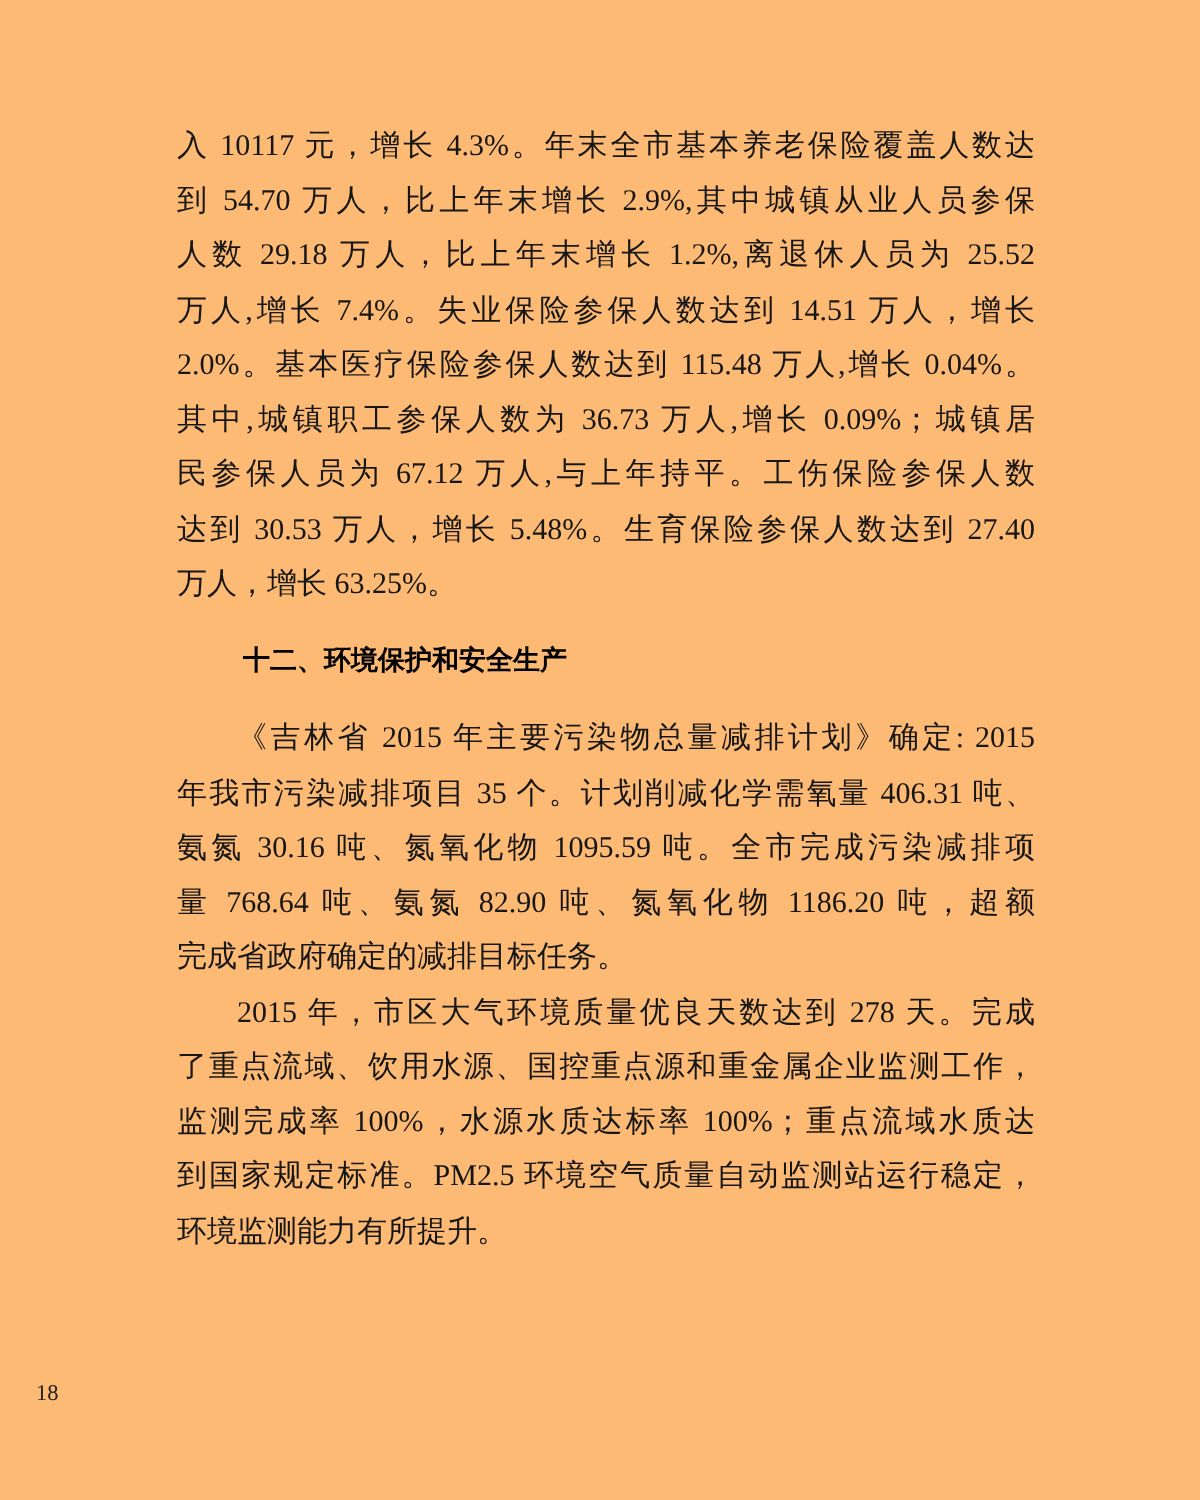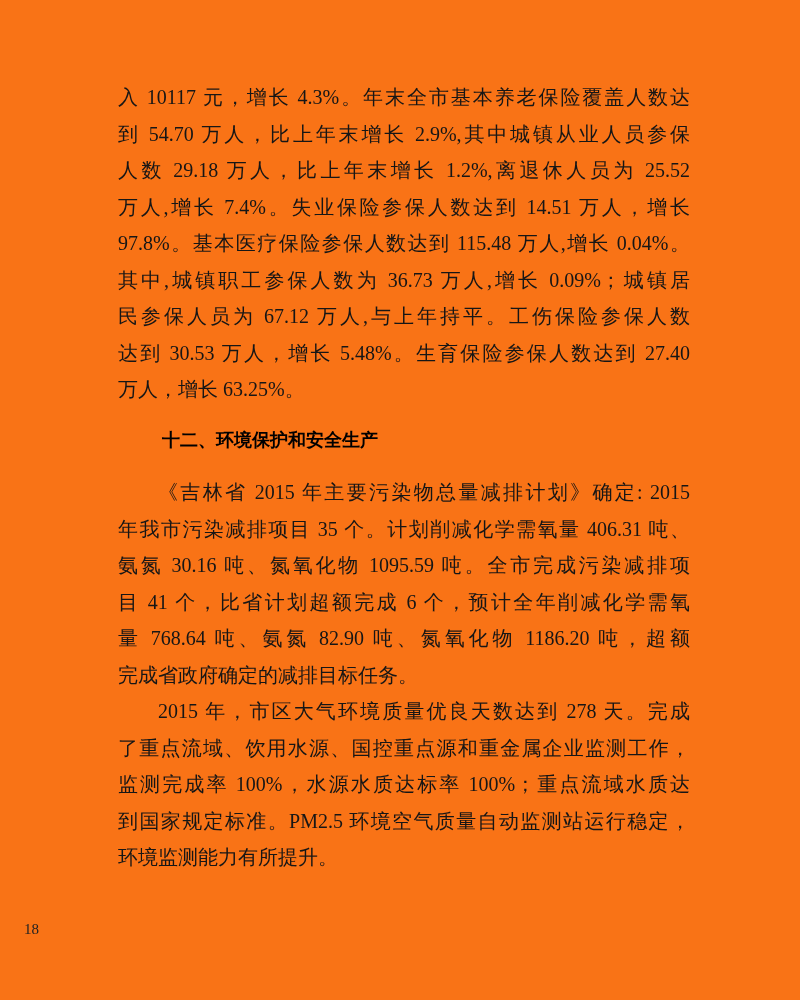--- a/index.html
+++ b/index.html
@@ -4,21 +4,21 @@
 <style>
   html, body {
     margin: 0;
     padding: 0;
     background: #ffffff;
   }
   .page {
     position: relative;
     width: 800px;
     height: 1000px;
-    background: #f97316;
+    background: #fdba74;
     overflow: hidden;
     font-family: "Liberation Serif", "DejaVu Serif", serif;
     color: #161616;
   }
   .text-block {
     position: absolute;
     left: 118px;
     top: 79px;
     width: 572px;
   }
@@ -60,34 +60,33 @@
 <body>
 
 <div class="page">
   <div class="text-block">
 
     <div>
       <div class="line">入 10117 元，增长 4.3%。年末全市基本养老保险覆盖人数达</div>
       <div class="line">到 54.70 万人，比上年末增长 2.9%,其中城镇从业人员参保</div>
       <div class="line">人数 29.18 万人，比上年末增长 1.2%,离退休人员为 25.52</div>
       <div class="line">万人,增长 7.4%。失业保险参保人数达到 14.51 万人，增长</div>
-      <div class="line">97.8%。基本医疗保险参保人数达到 115.48 万人,增长 0.04%。</div>
+      <div class="line">2.0%。基本医疗保险参保人数达到 115.48 万人,增长 0.04%。</div>
       <div class="line">其中,城镇职工参保人数为 36.73 万人,增长 0.09%；城镇居</div>
       <div class="line">民参保人员为 67.12 万人,与上年持平。工伤保险参保人数</div>
       <div class="line">达到 30.53 万人，增长 5.48%。生育保险参保人数达到 27.40</div>
       <div class="line end">万人，增长 63.25%。</div>
     </div>
 
     <div class="heading">十二、环境保护和安全生产</div>
 
     <div>
       <div class="line indent">《吉林省 2015 年主要污染物总量减排计划》确定: 2015</div>
       <div class="line">年我市污染减排项目 35 个。计划削减化学需氧量 406.31 吨、</div>
       <div class="line">氨氮 30.16 吨、氮氧化物 1095.59 吨。全市完成污染减排项</div>
-      <div class="line">目 41 个，比省计划超额完成 6 个，预计全年削减化学需氧</div>
       <div class="line">量 768.64 吨、氨氮 82.90 吨、氮氧化物 1186.20 吨，超额</div>
       <div class="line end">完成省政府确定的减排目标任务。</div>
     </div>
 
     <div>
       <div class="line indent">2015 年，市区大气环境质量优良天数达到 278 天。完成</div>
       <div class="line">了重点流域、饮用水源、国控重点源和重金属企业监测工作，</div>
       <div class="line">监测完成率 100%，水源水质达标率 100%；重点流域水质达</div>
       <div class="line">到国家规定标准。PM2.5 环境空气质量自动监测站运行稳定，</div>
       <div class="line end">环境监测能力有所提升。</div>

